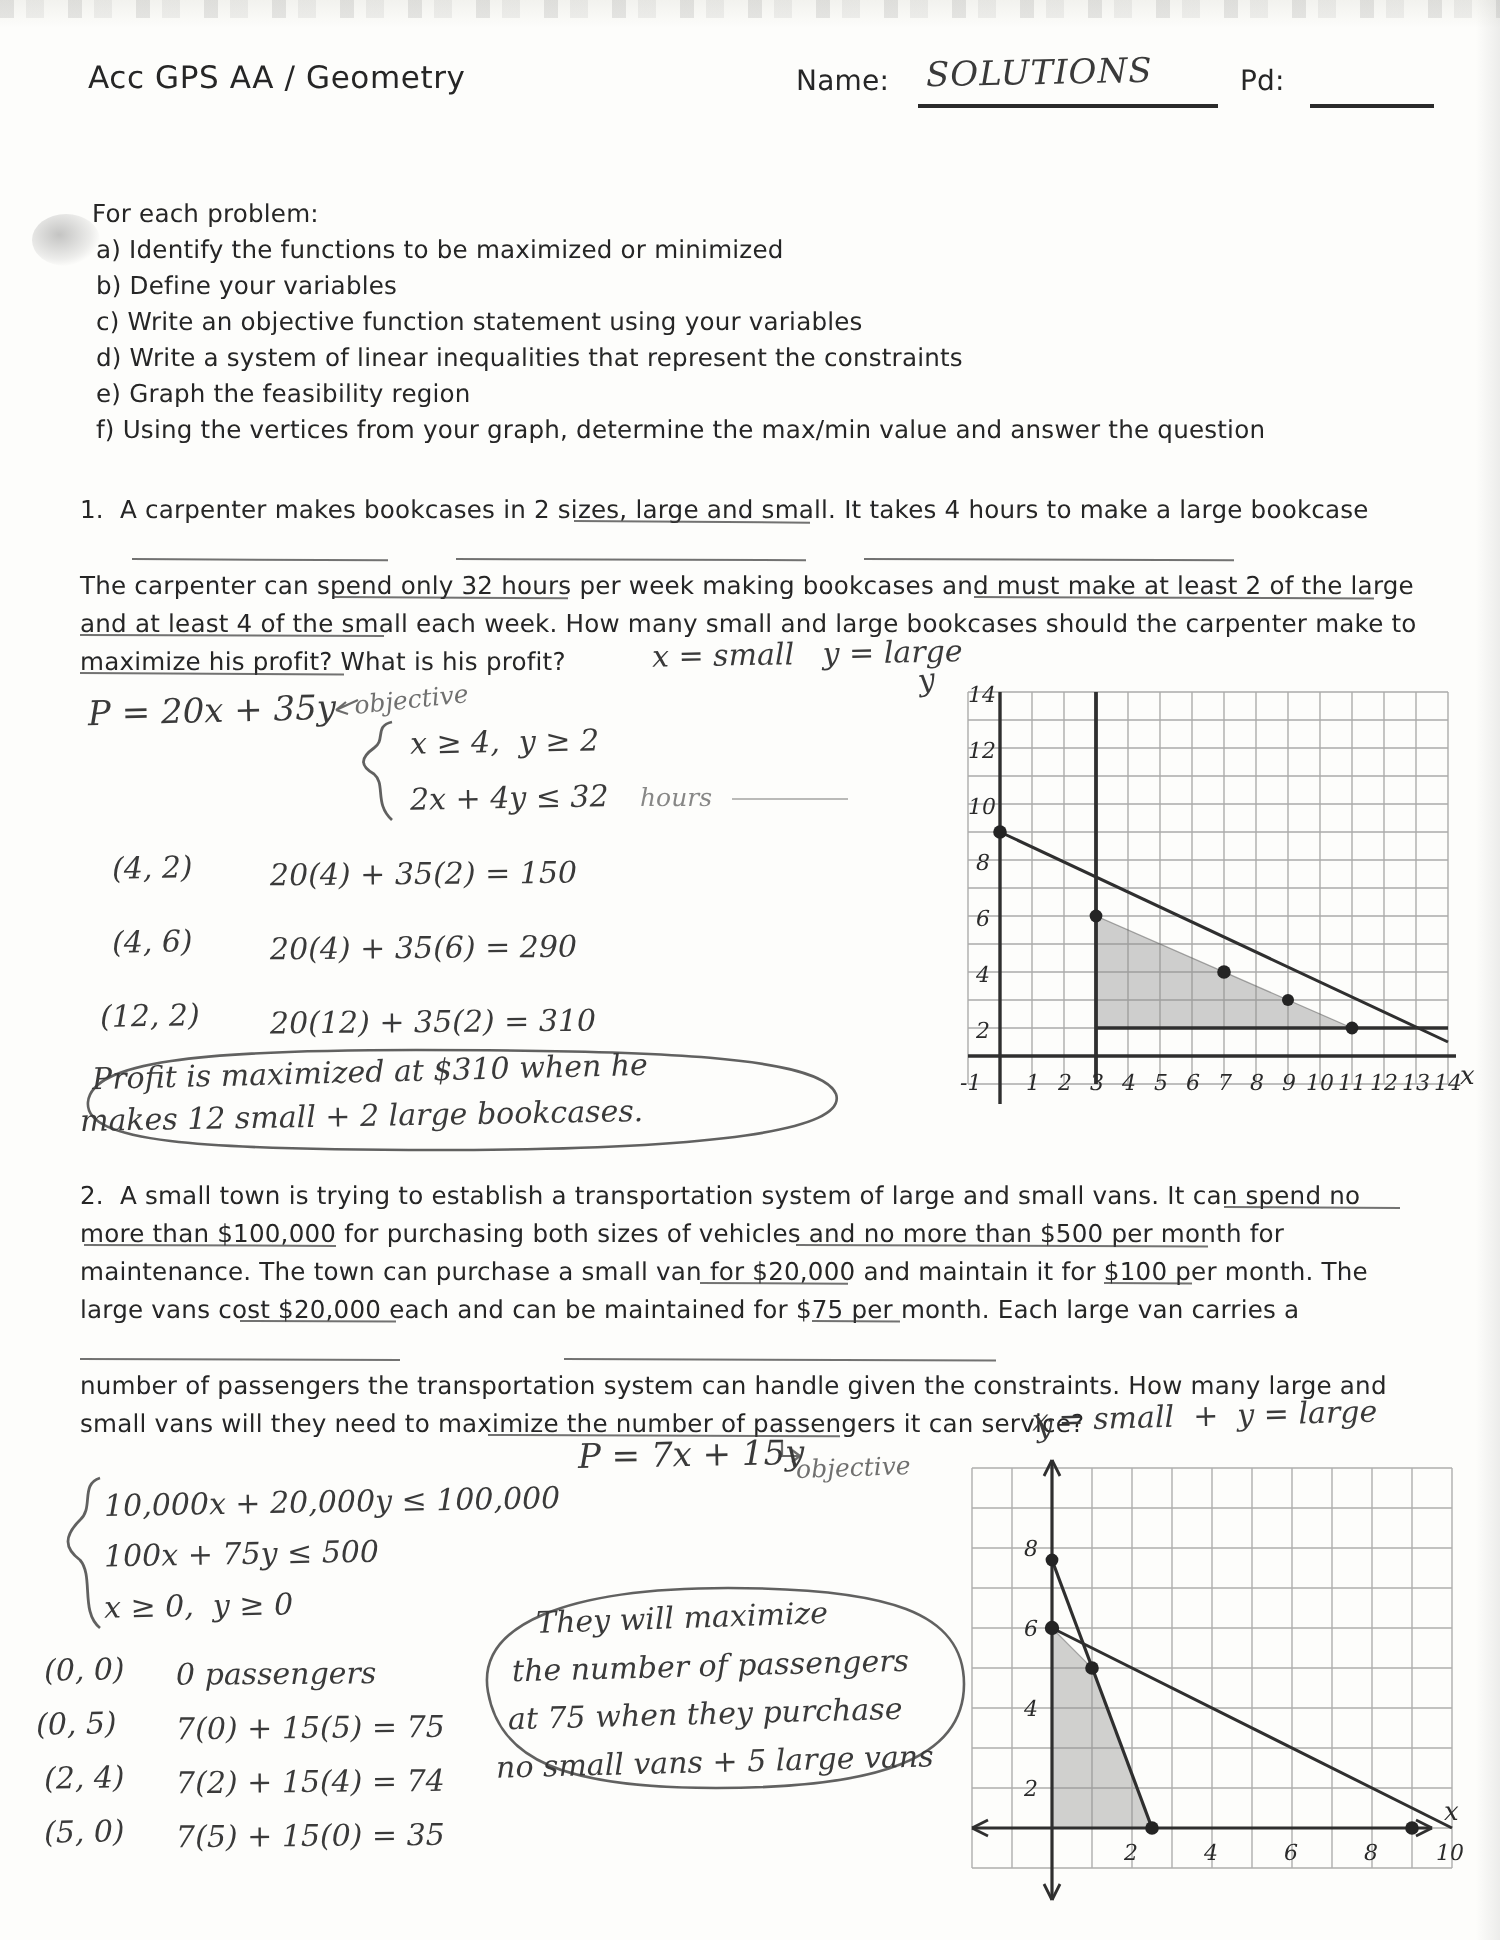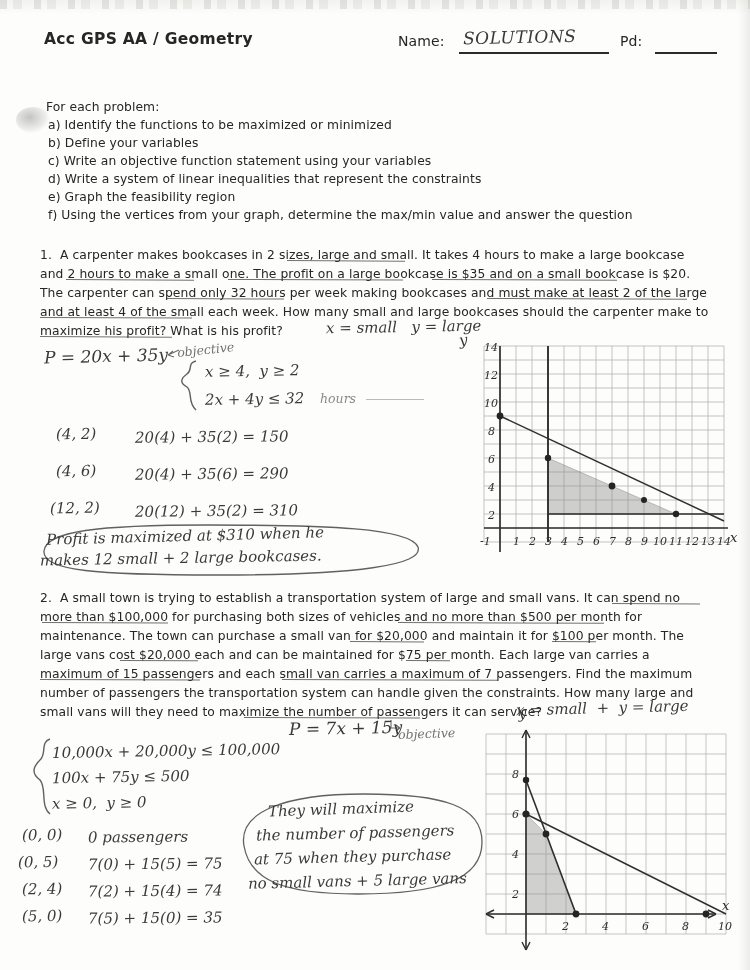--- a/index.html
+++ b/index.html
@@ -33,21 +33,21 @@
     background:linear-gradient(270deg,rgba(160,160,160,.18),rgba(255,255,255,0));
   }
   
   .print{
     position:absolute;
     font-family:"DejaVu Sans", sans-serif;
     color:#262626;
     letter-spacing:.1px;
     white-space:pre;
   }
-  .title{font-size:15.5px;font-weight:700;letter-spacing:.3px;}
+  .title{font-size:15.5px;font-weight:400;letter-spacing:.3px;}
   .body{font-size:12.3px;line-height:17.6px;}
   .prob{font-size:12.3px;line-height:19.4px;}
   
   .hand{
     position:absolute;
     font-family:"DejaVu Serif", serif;
     color:#3a3a3a;
     white-space:pre;
   }
   .hw{font-style:italic;font-size:15px;}
@@ -93,21 +93,20 @@
 
   <div class="print body" style="left:46px;top:99px;">For each problem:</div>
   <div class="print body" style="left:48px;top:117px;">a) Identify the functions to be maximized or minimized</div>
   <div class="print body" style="left:48px;top:135px;">b) Define your variables</div>
   <div class="print body" style="left:48px;top:153px;">c) Write an objective function statement using your variables</div>
   <div class="print body" style="left:48px;top:171px;">d) Write a system of linear inequalities that represent the constraints</div>
   <div class="print body" style="left:48px;top:189px;">e) Graph the feasibility region</div>
   <div class="print body" style="left:48px;top:207px;">f) Using the vertices from your graph, determine the max/min value and answer the question</div>
 
   <div class="print prob" style="left:40px;top:246px;">1.  A carpenter makes bookcases in 2 sizes, large and small. It takes 4 hours to make a large bookcase</div>
-  <div class="print prob" style="left:40px;top:265px;">and 2 hours to make a small one. The profit on a large bookcase is $35 and on a small bookcase is $20.</div>
   <div class="print prob" style="left:40px;top:284px;">The carpenter can spend only 32 hours per week making bookcases and must make at least 2 of the large</div>
   <div class="print prob" style="left:40px;top:303px;">and at least 4 of the small each week. How many small and large bookcases should the carpenter make to</div>
   <div class="print prob" style="left:40px;top:322px;">maximize his profit? What is his profit?</div>
 
   <div class="uline" style="left:287px;top:260px;width:118px;transform:rotate(.4deg);"></div>
   <div class="uline" style="left:66px;top:279px;width:128px;transform:rotate(.3deg);"></div>
   <div class="uline" style="left:228px;top:279px;width:175px;transform:rotate(.2deg);"></div>
   <div class="uline" style="left:432px;top:279px;width:185px;transform:rotate(.2deg);"></div>
   <div class="uline" style="left:166px;top:298px;width:118px;transform:rotate(.3deg);"></div>
   <div class="uline" style="left:487px;top:298px;width:200px;transform:rotate(.2deg);"></div>
@@ -231,21 +230,20 @@
       </g>
       <text x="264" y="204" font-family="DejaVu Serif, serif" font-size="13" font-style="italic" fill="#2b2b2b">x</text>
     </svg>
   </div>
   <div class="hand hw" style="left:459px;top:331px;transform:rotate(-8deg);">y</div>
 
   <div class="print prob" style="left:40px;top:589px;">2.  A small town is trying to establish a transportation system of large and small vans. It can spend no</div>
   <div class="print prob" style="left:40px;top:608px;">more than $100,000 for purchasing both sizes of vehicles and no more than $500 per month for</div>
   <div class="print prob" style="left:40px;top:627px;">maintenance. The town can purchase a small van for $20,000 and maintain it for $100 per month. The</div>
   <div class="print prob" style="left:40px;top:646px;">large vans cost $20,000 each and can be maintained for $75 per month. Each large van carries a</div>
-  <div class="print prob" style="left:40px;top:665px;">maximum of 15 passengers and each small van carries a maximum of 7 passengers. Find the maximum</div>
   <div class="print prob" style="left:40px;top:703px;">small vans will they need to maximize the number of passengers it can service?</div>
   <div class="print prob" style="left:40px;top:684px;">number of passengers the transportation system can handle given the constraints. How many large and</div>
 
   <div class="uline" style="left:612px;top:603px;width:88px;transform:rotate(.3deg);"></div>
   <div class="uline" style="left:42px;top:622px;width:126px;transform:rotate(.2deg);"></div>
   <div class="uline" style="left:398px;top:622px;width:206px;transform:rotate(.2deg);"></div>
   <div class="uline" style="left:350px;top:641px;width:74px;transform:rotate(.3deg);"></div>
   <div class="uline" style="left:552px;top:641px;width:44px;transform:rotate(.3deg);"></div>
   <div class="uline" style="left:120px;top:660px;width:78px;transform:rotate(.2deg);"></div>
   <div class="uline" style="left:406px;top:660px;width:44px;transform:rotate(.3deg);"></div>

